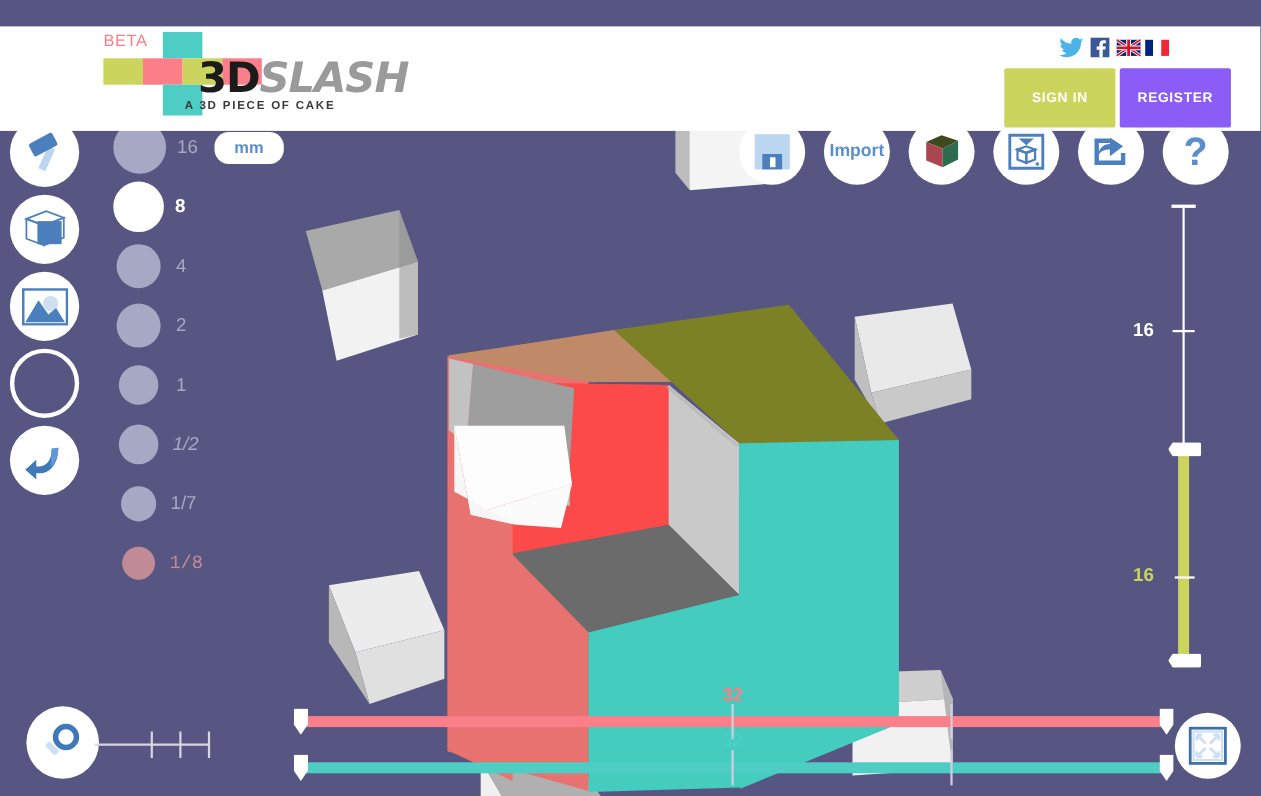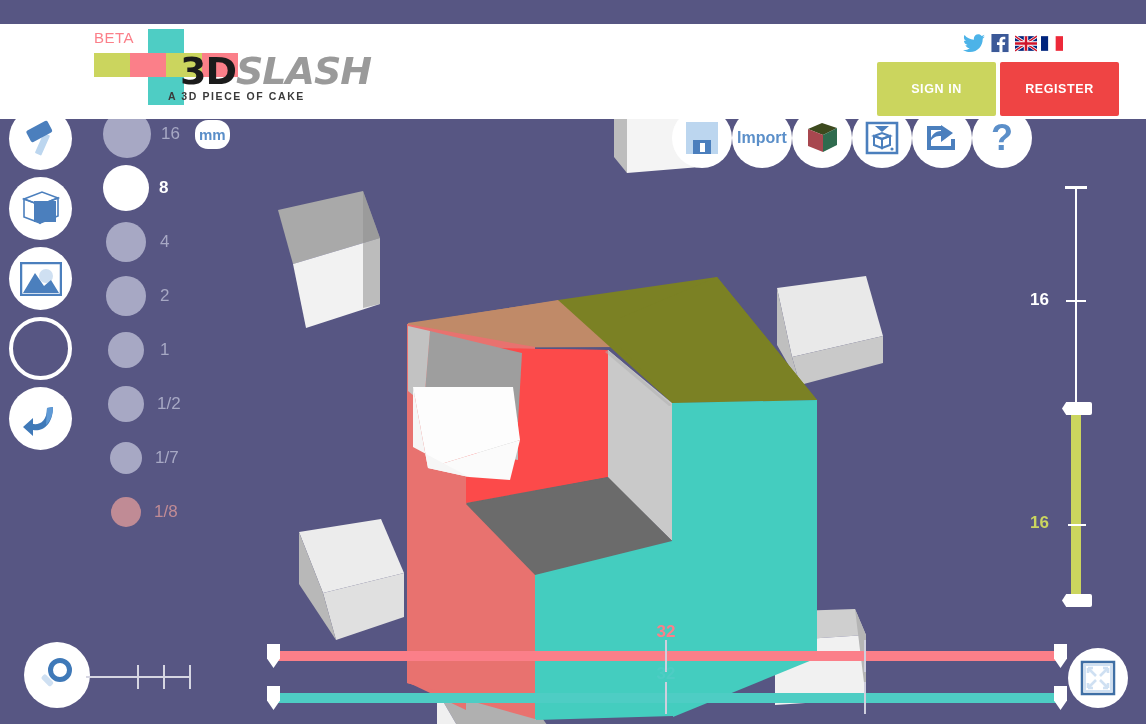--- a/index.html
+++ b/index.html
@@ -40,26 +40,26 @@
     font-size:17px; color:#8a8a8a; text-decoration:none;
     letter-spacing:0.4px; padding:7px 12px; border-radius:3px;
   }
   .nav a.active { color:#fb7f89; background:#fdeced; }
 
   .socials { position:absolute; right:83px; top:10px; display:flex; gap:4px; align-items:center; }
   .soc { width:22px; height:19px; display:block; }
 
   .authbtns { position:absolute; right:27px; top:38px; display:flex; gap:4px; }
   .authbtn {
-    width:119px; height:54px; border:none; color:#ffffff;
+    width:101px; height:54px; border:none; color:#ffffff;
     font-size:12.5px; font-weight:bold; letter-spacing:0.6px; cursor:pointer;
     border-radius:2px;
   }
   .btn-signin { background:#cbd55e; }
-  .btn-register { background:#ef4444; }
+  .btn-register { background:#8b5cf6; }
 
   
   .scene {
     position:absolute; left:0; top:95px; width:1146px; height:629px;
     background:#575683; overflow:hidden;
   }
   .scene svg { display:block; }
 
   
   .toolcol { position:absolute; left:9px; top:107px; z-index:20; }
@@ -74,29 +74,29 @@
   
   .sizecol { position:absolute; left:103px; top:107px; z-index:20; }
   .sizerow { display:flex; align-items:center; height:54px; cursor:pointer; }
   .dot { border-radius:50%; background:#a7a8c4; flex:none; }
   .sizelabel {
     margin-left:10px; color:#a7a8c4; font-size:17px; width:46px;
   }
   .sizerow.active .dot { background:#ffffff; }
   .sizerow.active .sizelabel { color:#ffffff; font-weight:bold; }
   .sizerow.last .dot { background:#c08b95; }
-  .sizerow.last .sizelabel { color:#c08b95; }
+  .sizerow.last .sizelabel { color:#c08b95;font-family:Liberation Mono, monospace; }
   .unitbadge {
     position:absolute; left:195px; top:120px;
     background:#ffffff; color:#5b8fc9; font-weight:bold; font-size:15px;
-    padding:6px 4px; border-radius:13px; cursor:pointer;
-  }
-
-  
-  .actionbar { position:absolute; left:672px; top:108px; display:flex; z-index:25; }
+    padding:6px 18px; border-radius:13px; cursor:pointer;
+  }
+
+  
+  .actionbar { position:absolute; left:672px; top:108px; display:flex; gap:17px; z-index:25; }
   .abtn {
     width:60px; height:60px; border-radius:50%; background:#ffffff;
     display:flex; align-items:center; justify-content:center; cursor:pointer;
   }
   .abtn .txt { color:#5b8fc9; font-weight:bold; font-size:16px; }
   .abtn .qm { color:#5b8fc9; font-weight:bold; font-size:36px; line-height:1; }
 
   
   .vslider { position:absolute; right:40px; top:180px; width:60px; height:450px; z-index:20; }
   .v-track-top {
@@ -338,21 +338,21 @@
     <div class="sizerow">
       <div class="dot" style="width:40px;height:40px;margin-left:3px;"></div>
       <div class="sizelabel" style="margin-left:14px;">2</div>
     </div>
     <div class="sizerow">
       <div class="dot" style="width:36px;height:36px;margin-left:5px;"></div>
       <div class="sizelabel" style="margin-left:16px;">1</div>
     </div>
     <div class="sizerow">
       <div class="dot" style="width:36px;height:36px;margin-left:5px;"></div>
-      <div class="sizelabel" style="margin-left:13px;">1/2</div>
+      <div class="sizelabel" style="margin-left:13px;font-style:italic;">1/2</div>
     </div>
     <div class="sizerow">
       <div class="dot" style="width:32px;height:32px;margin-left:7px;"></div>
       <div class="sizelabel" style="margin-left:13px;">1/7</div>
     </div>
     <div class="sizerow last">
       <div class="dot" style="width:30px;height:30px;margin-left:8px;"></div>
       <div class="sizelabel" style="margin-left:13px;">1/8</div>
     </div>
   </div>

